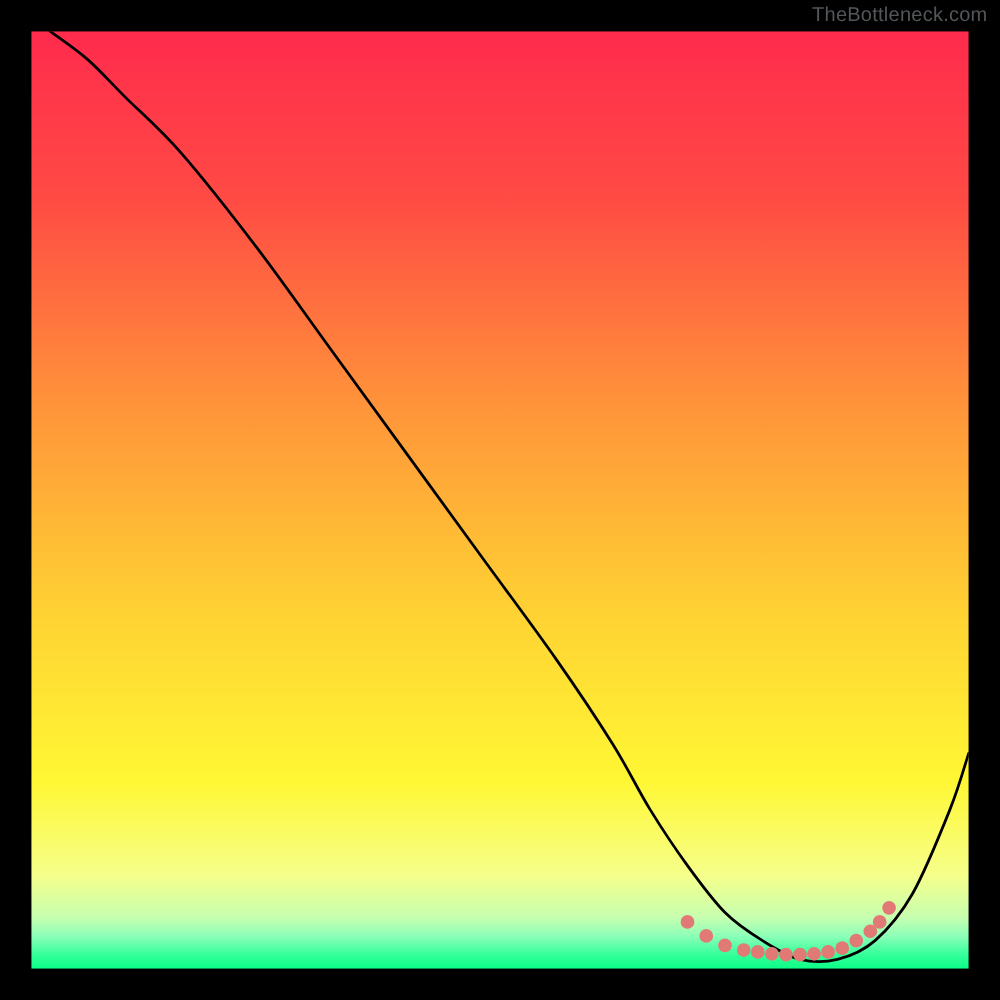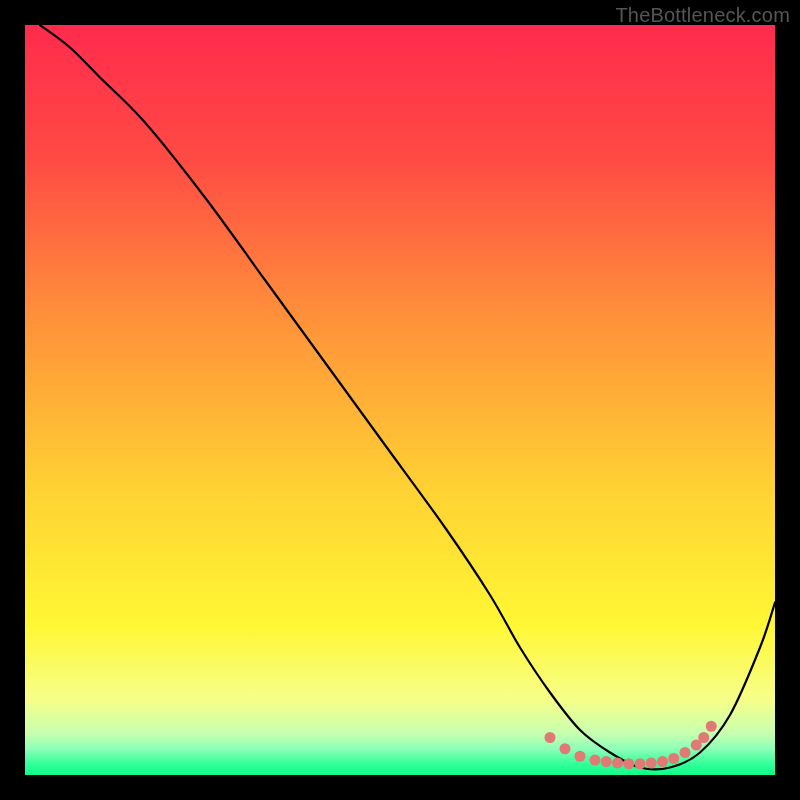--- a/index.html
+++ b/index.html
@@ -15,21 +15,21 @@
     left: 25px;
     top: 25px;
     width: 750px;
     height: 750px;
   }
   .attribution {
     position: absolute;
     top: 4px;
     right: 10px;
     font-family: Arial, Helvetica, sans-serif;
-    font-size: 20px;
+    font-size: 16px;
     color: #53575a;
     font-weight: 500;
     letter-spacing: 0.2px;
   }
 </style>
 </head>
 <body>
 
 <div class="frame">
   <div class="attribution">TheBottleneck.com</div>

